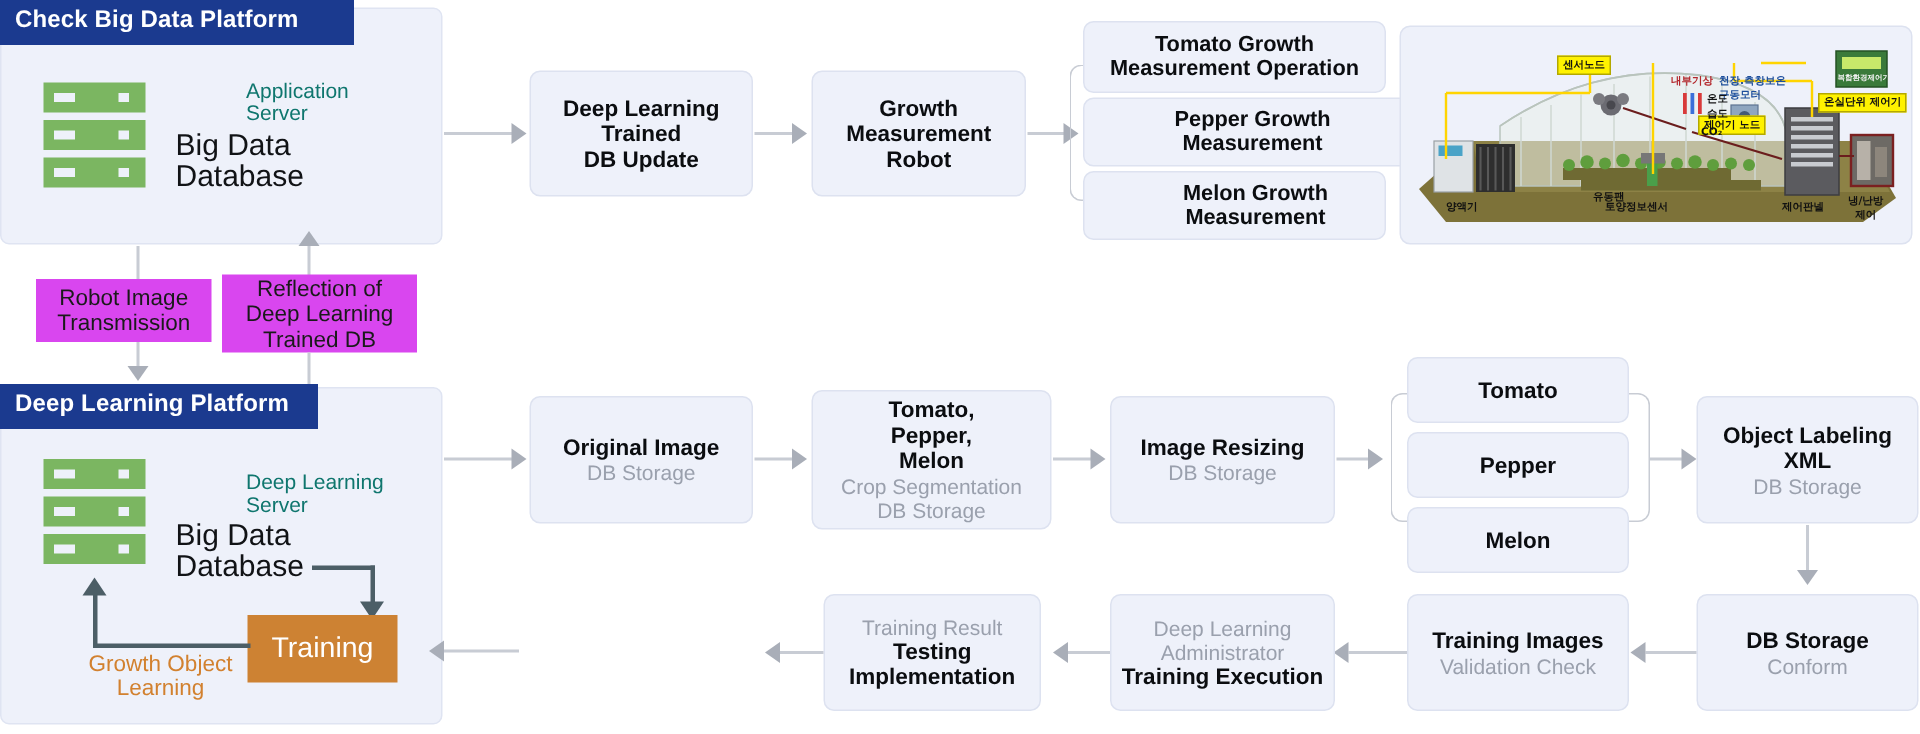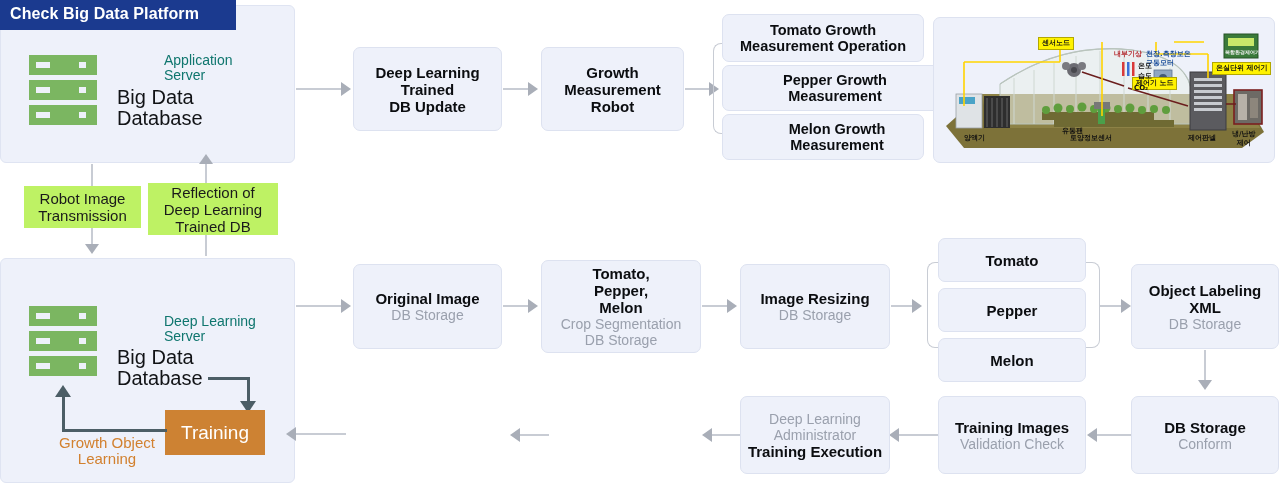--- a/index.html
+++ b/index.html
@@ -63,21 +63,21 @@
     border-radius:7px;box-sizing:border-box;
     display:flex;flex-direction:column;align-items:center;justify-content:center;
     text-align:center;padding:4px 6px;
   }
   .fbox .strong{color:#0b0d10;font-weight:bold;font-size:15px;line-height:17px;white-space:pre-line;}
   .fbox .light{color:#9aa0ad;font-weight:normal;font-size:14px;line-height:16px;white-space:pre-line;}
   .fbox.small .strong{font-size:14.5px;line-height:16px;}
 
   
   .note{
-    position:absolute;background:#bef264;color:#1a1a1a;
+    position:absolute;background:#d946ef;color:#1a1a1a;
     font-size:15px;line-height:17px;text-align:center;
     display:flex;align-items:center;justify-content:center;
     white-space:pre-line;box-sizing:border-box;
   }
 
   
   .ln{position:absolute;background:#c8ccd4;}
   .ln.h{height:1.6px;}
   .ln.v{width:1.6px;}
   .ln.dark{background:#4c5e66;}
@@ -291,20 +291,21 @@
 
   <div class="ln v" style="left:205px;top:186px;width:1.6px;height:22px;"></div>
   <div class="arw u" style="left:199px;top:154px;"></div>
   <div class="ln v" style="left:205px;top:164px;width:1.6px;height:22px;"></div>
   <div class="note" style="left:148px;top:183px;width:130px;height:52px;">Reflection of
 Deep Learning
 Trained DB</div>
   <div class="ln v" style="left:205px;top:235px;width:1.6px;height:21px;"></div>
 
   <div class="panel" style="left:0px;top:258px;width:295px;height:225px;"></div>
+  <div class="panel-title" style="left:0px;top:256px;width:212px;height:30px;">Deep Learning Platform</div>
 
   <div class="server-icon" style="left:29px;top:306px;">
     <div class="bar"></div>
       <div class="bar"></div>
       <div class="bar"></div>
     <div class="led l1"></div>
       <div class="led l2"></div>
       <div class="led l3"></div>
     <div class="notch n1"></div>
       <div class="notch n2"></div>
@@ -398,17 +399,22 @@
   <div class="arw l" style="left:889px;top:428px;"></div>
 
   <div class="fbox" style="left:740px;top:396px;width:150px;height:78px;">
     <div class="light">Deep Learning
 Administrator</div>
     <div class="strong">Training Execution</div>
   </div>
   <div class="ln h" style="left:712px;top:434px;width:28px;"></div>
   <div class="arw l" style="left:702px;top:428px;"></div>
 
+  <div class="fbox" style="left:549px;top:396px;width:145px;height:78px;">
+    <div class="light">Training Result</div>
+    <div class="strong">Testing
+Implementation</div>
+  </div>
   <div class="ln h" style="left:520px;top:434px;width:29px;"></div>
   <div class="arw l" style="left:510px;top:428px;"></div>
 
 
 </div>
 
 </body></html>

